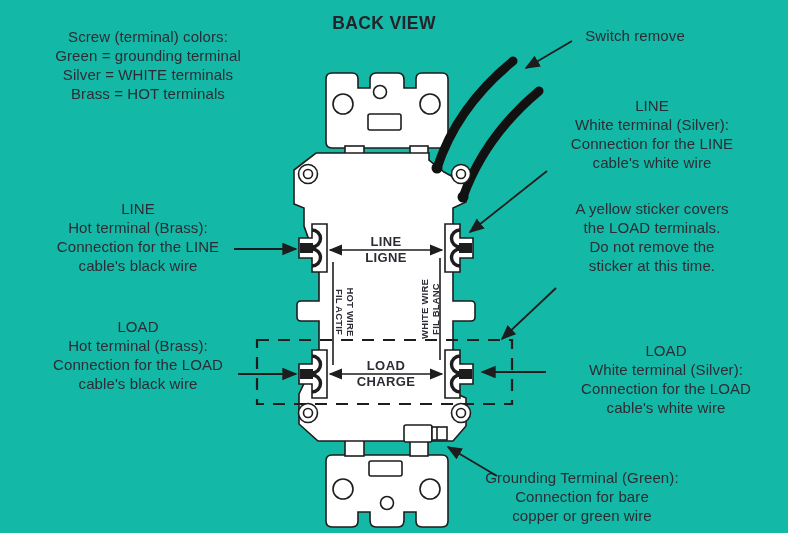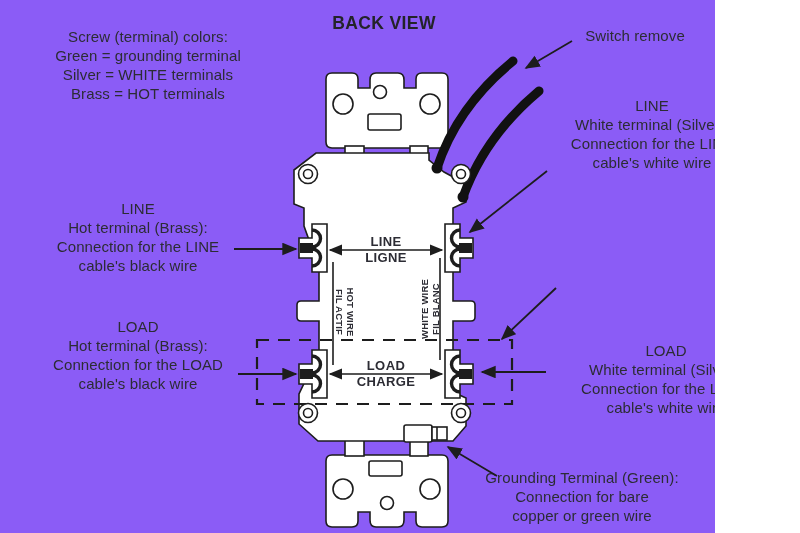--- a/index.html
+++ b/index.html
@@ -1,17 +1,17 @@
 <!DOCTYPE html>
 <html><head>
 <meta charset="utf-8">
 <style>
   html,body{margin:0;padding:0;background:#ffffff;}
   #canvas{
-    position:relative;width:715px;height:533px;background:#8b5cf6;
+    position:relative;width:788px;height:533px;background:#14b8a6;
     font-family:"Liberation Sans", sans-serif;color:#2c2c34;overflow:hidden;
   }
   .tblock{
     position:absolute;font-size:15px;line-height:19px;white-space:pre-line;
     color:#2c2c34;letter-spacing:.1px;text-align:center;
   }
   .title{
     position:absolute;font-size:17.5px;font-weight:bold;letter-spacing:.4px;
     color:#232329;text-align:center;
   }
@@ -32,20 +32,24 @@
 Silver = WHITE terminals
 Brass = HOT terminals</div>
 
   <div class="tblock" style="left:575px;top:26px;width:120px;">Switch remove</div>
 
   <div class="tblock" style="left:552px;top:96px;width:200px;">LINE
 White terminal (Silver):
 Connection for the LINE
 cable's white wire</div>
 
+  <div class="tblock" style="left:552px;top:199px;width:200px;">A yellow sticker covers
+the LOAD terminals.
+Do not remove the
+sticker at this time.</div>
 
   <div class="tblock" style="left:28px;top:199px;width:220px;">LINE
 Hot terminal (Brass):
 Connection for the LINE
 cable's black wire</div>
 
   <div class="tblock" style="left:28px;top:317px;width:220px;">LOAD
 Hot terminal (Brass):
 Connection for the LOAD
 cable's black wire</div>

